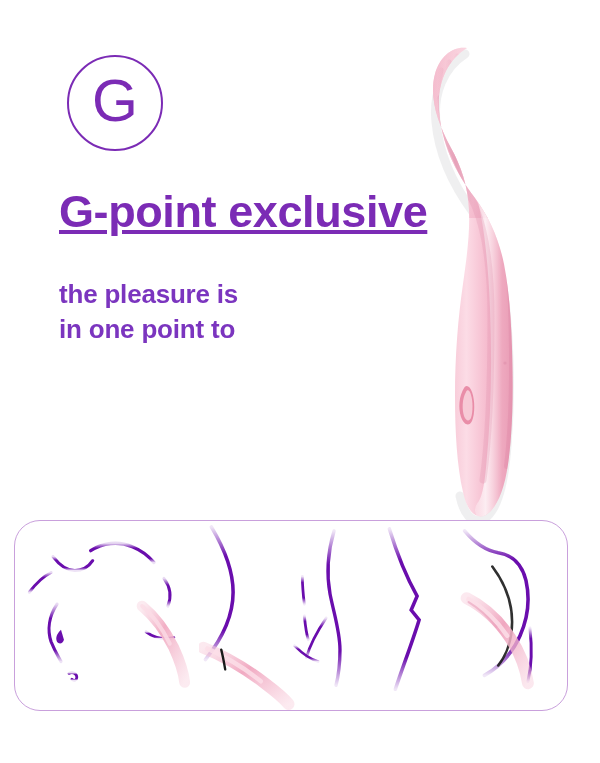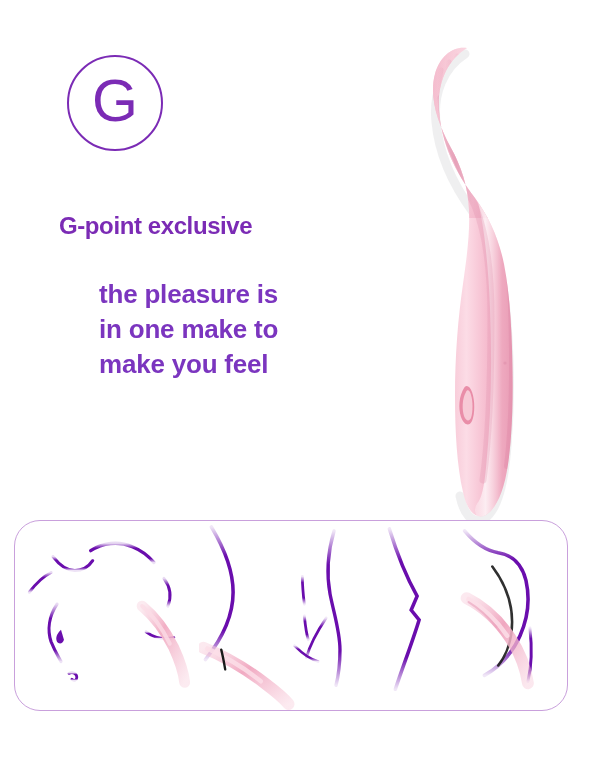--- a/index.html
+++ b/index.html
@@ -47,42 +47,43 @@
     color: var(--accent, #7B2BB5);
     margin-top: -3px;
     letter-spacing: 0px;
     user-select: none;
   }
 
   
   .headline {
     position: absolute;
     left: 59px;
-    top: 204px;
-    font-size: 24px;
+    top: 190px;
+    font-size: 45px;
     line-height: 44px;
     font-weight: 700;
     color: var(--accent, #7B2BB5);
     letter-spacing: -0.4px;
     white-space: nowrap;
+    text-decoration: underline;
   }
 
   
   .bodycopy {
     position: absolute;
     left: 59px;
     top: 277px;
     width: 280px;
     font-size: 26px;
     line-height: 35px;
     font-weight: 700;
     color: var(--accent2, #7B35BF);
     letter-spacing: -0.2px;
   }
-  .bodycopy .line { display: block; white-space: nowrap; margin-left: 40px; }
+  .bodycopy .line { display: block; white-space: nowrap; }
 
   
   .product-hero {
     position: absolute;
     left: 385px;
     top: 18px;
     width: 215px;
     height: 510px;
     pointer-events: none;
   }
@@ -120,22 +121,21 @@
 <div id="page-root" style="--accent: #7B2BB5; --accent2: #7B35BF; --panel-border: #C9A0DC; background: rgb(255, 255, 255);">
 
   <div class="badge-circle" style="border-color: rgb(123, 43, 181);">
     <span class="badge-letter" style="color: rgb(123, 43, 181);">G</span>
   </div>
 
   <div class="headline" style="color: rgb(123, 43, 181);">G-point exclusive</div>
 
   <div class="bodycopy" style="color: rgb(123, 53, 191);">
     <span class="line">the pleasure is</span>
-    <span class="line">in one make to</span>
-    <span class="line">make you feel</span>
+    <span class="line">in one point to</span>
   </div>
 
   <div class="product-hero">
     <svg viewBox="0 0 215 510" xmlns="http://www.w3.org/2000/svg" aria-hidden="true">
       <defs>
         <linearGradient id="shaftGrad" x1="0" y1="0" x2="1" y2="0">
           <stop offset="0" stop-color="#EFA8BF"></stop>
           <stop offset="0.18" stop-color="#F6C3D2"></stop>
           <stop offset="0.42" stop-color="#FCDCE6"></stop>
           <stop offset="0.70" stop-color="#F5B9CC"></stop>

